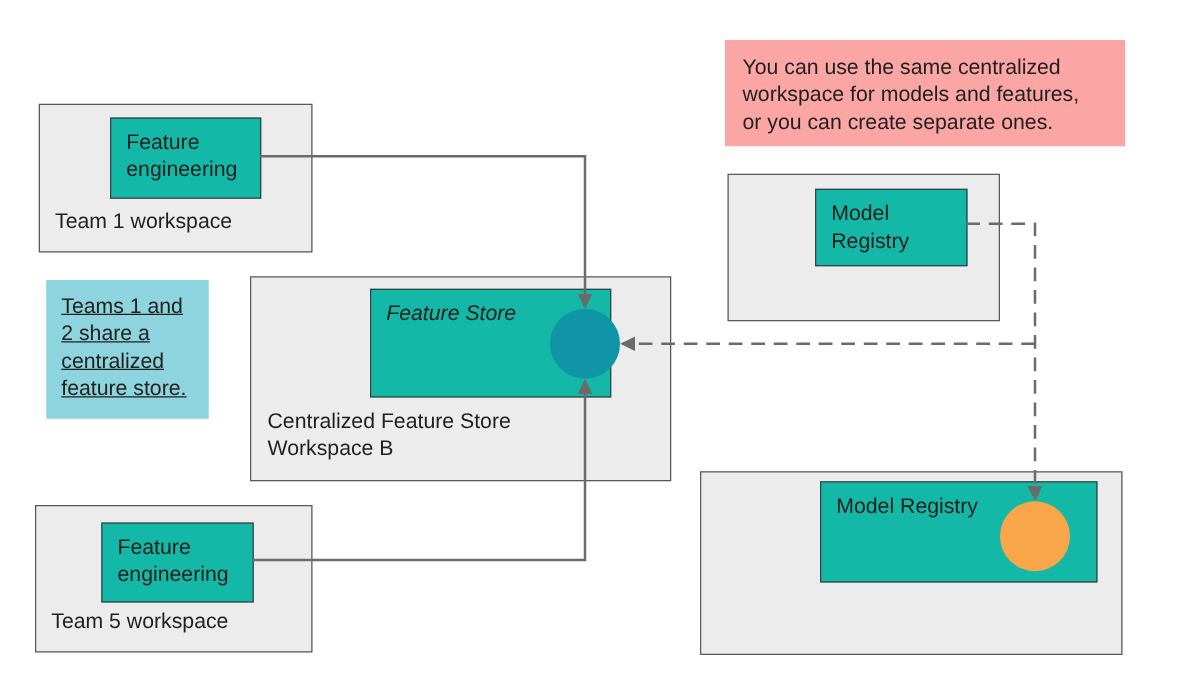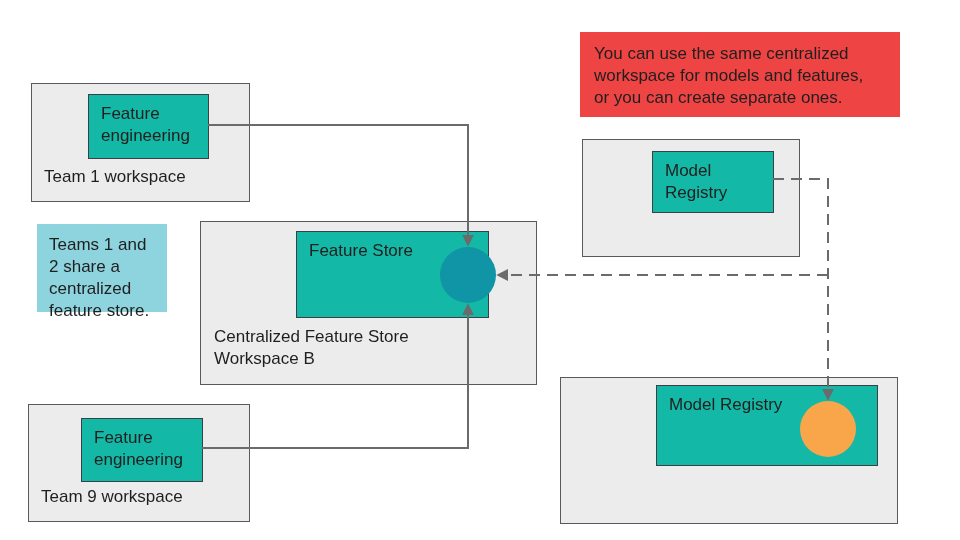--- a/index.html
+++ b/index.html
@@ -12,49 +12,49 @@
   }
   .component{
     position:absolute;background:#14b8a6;border:1px solid #3c4043;box-sizing:border-box;
     padding:8px 10px 0 12px;
   }
   .ws-label{position:absolute;left:12px;white-space:pre-line;margin-top:44px;}
   .note{
     position:absolute;box-sizing:border-box;white-space:pre-line;
   }
   .note-teal{background:#8ed4de;padding:10px 12px;}
-  .note-orange{background:#ef4444;padding:11px 14px;}
+  .note-orange{background:#fca5a5;padding:11px 14px;}
   .overlay{position:absolute;left:0;top:0;pointer-events:none;}
 </style>
 </head>
 <body>
 
 <div class="canvas">
 
   <div class="ws" style="left:31px;top:83px;width:219px;height:119px;">
     <div class="component" style="left:56px;top:10px;width:121px;height:65px;">
       <span>Feature engineering</span>
     </div>
     <div class="ws-label" style="bottom:13px;">Team 1 workspace</div>
   </div>
 
-  <div class="note note-teal" style="left:37px;top:224px;width:130px;height:88px;">Teams 1 and
+  <div class="note note-teal" style="left:37px;top:224px;width:130px;height:111px;text-decoration:underline;">Teams 1 and
 2 share a
 centralized
 feature store.</div>
 
   <div class="ws" style="left:28px;top:404px;width:222px;height:118px;">
     <div class="component" style="left:52px;top:13px;width:122px;height:64px;">
       <span>Feature engineering</span>
     </div>
-    <div class="ws-label" style="bottom:13px;">Team 9 workspace</div>
+    <div class="ws-label" style="bottom:13px;">Team 5 workspace</div>
   </div>
 
   <div class="ws" style="left:200px;top:221px;width:337px;height:164px;">
-    <div class="component" style="left:95px;top:9px;width:193px;height:87px;">
+    <div class="component" style="left:95px;top:9px;width:193px;height:87px;font-style:italic;">
       <span>Feature Store</span>
     </div>
     <div class="ws-label" style="left:13px;bottom:14px;">Centralized Feature Store
 Workspace B</div>
   </div>
 
   <div class="note note-orange" style="left:580px;top:32px;width:320px;height:85px;">You can use the same centralized
 workspace for models and features,
 or you can create separate ones.</div>
 

